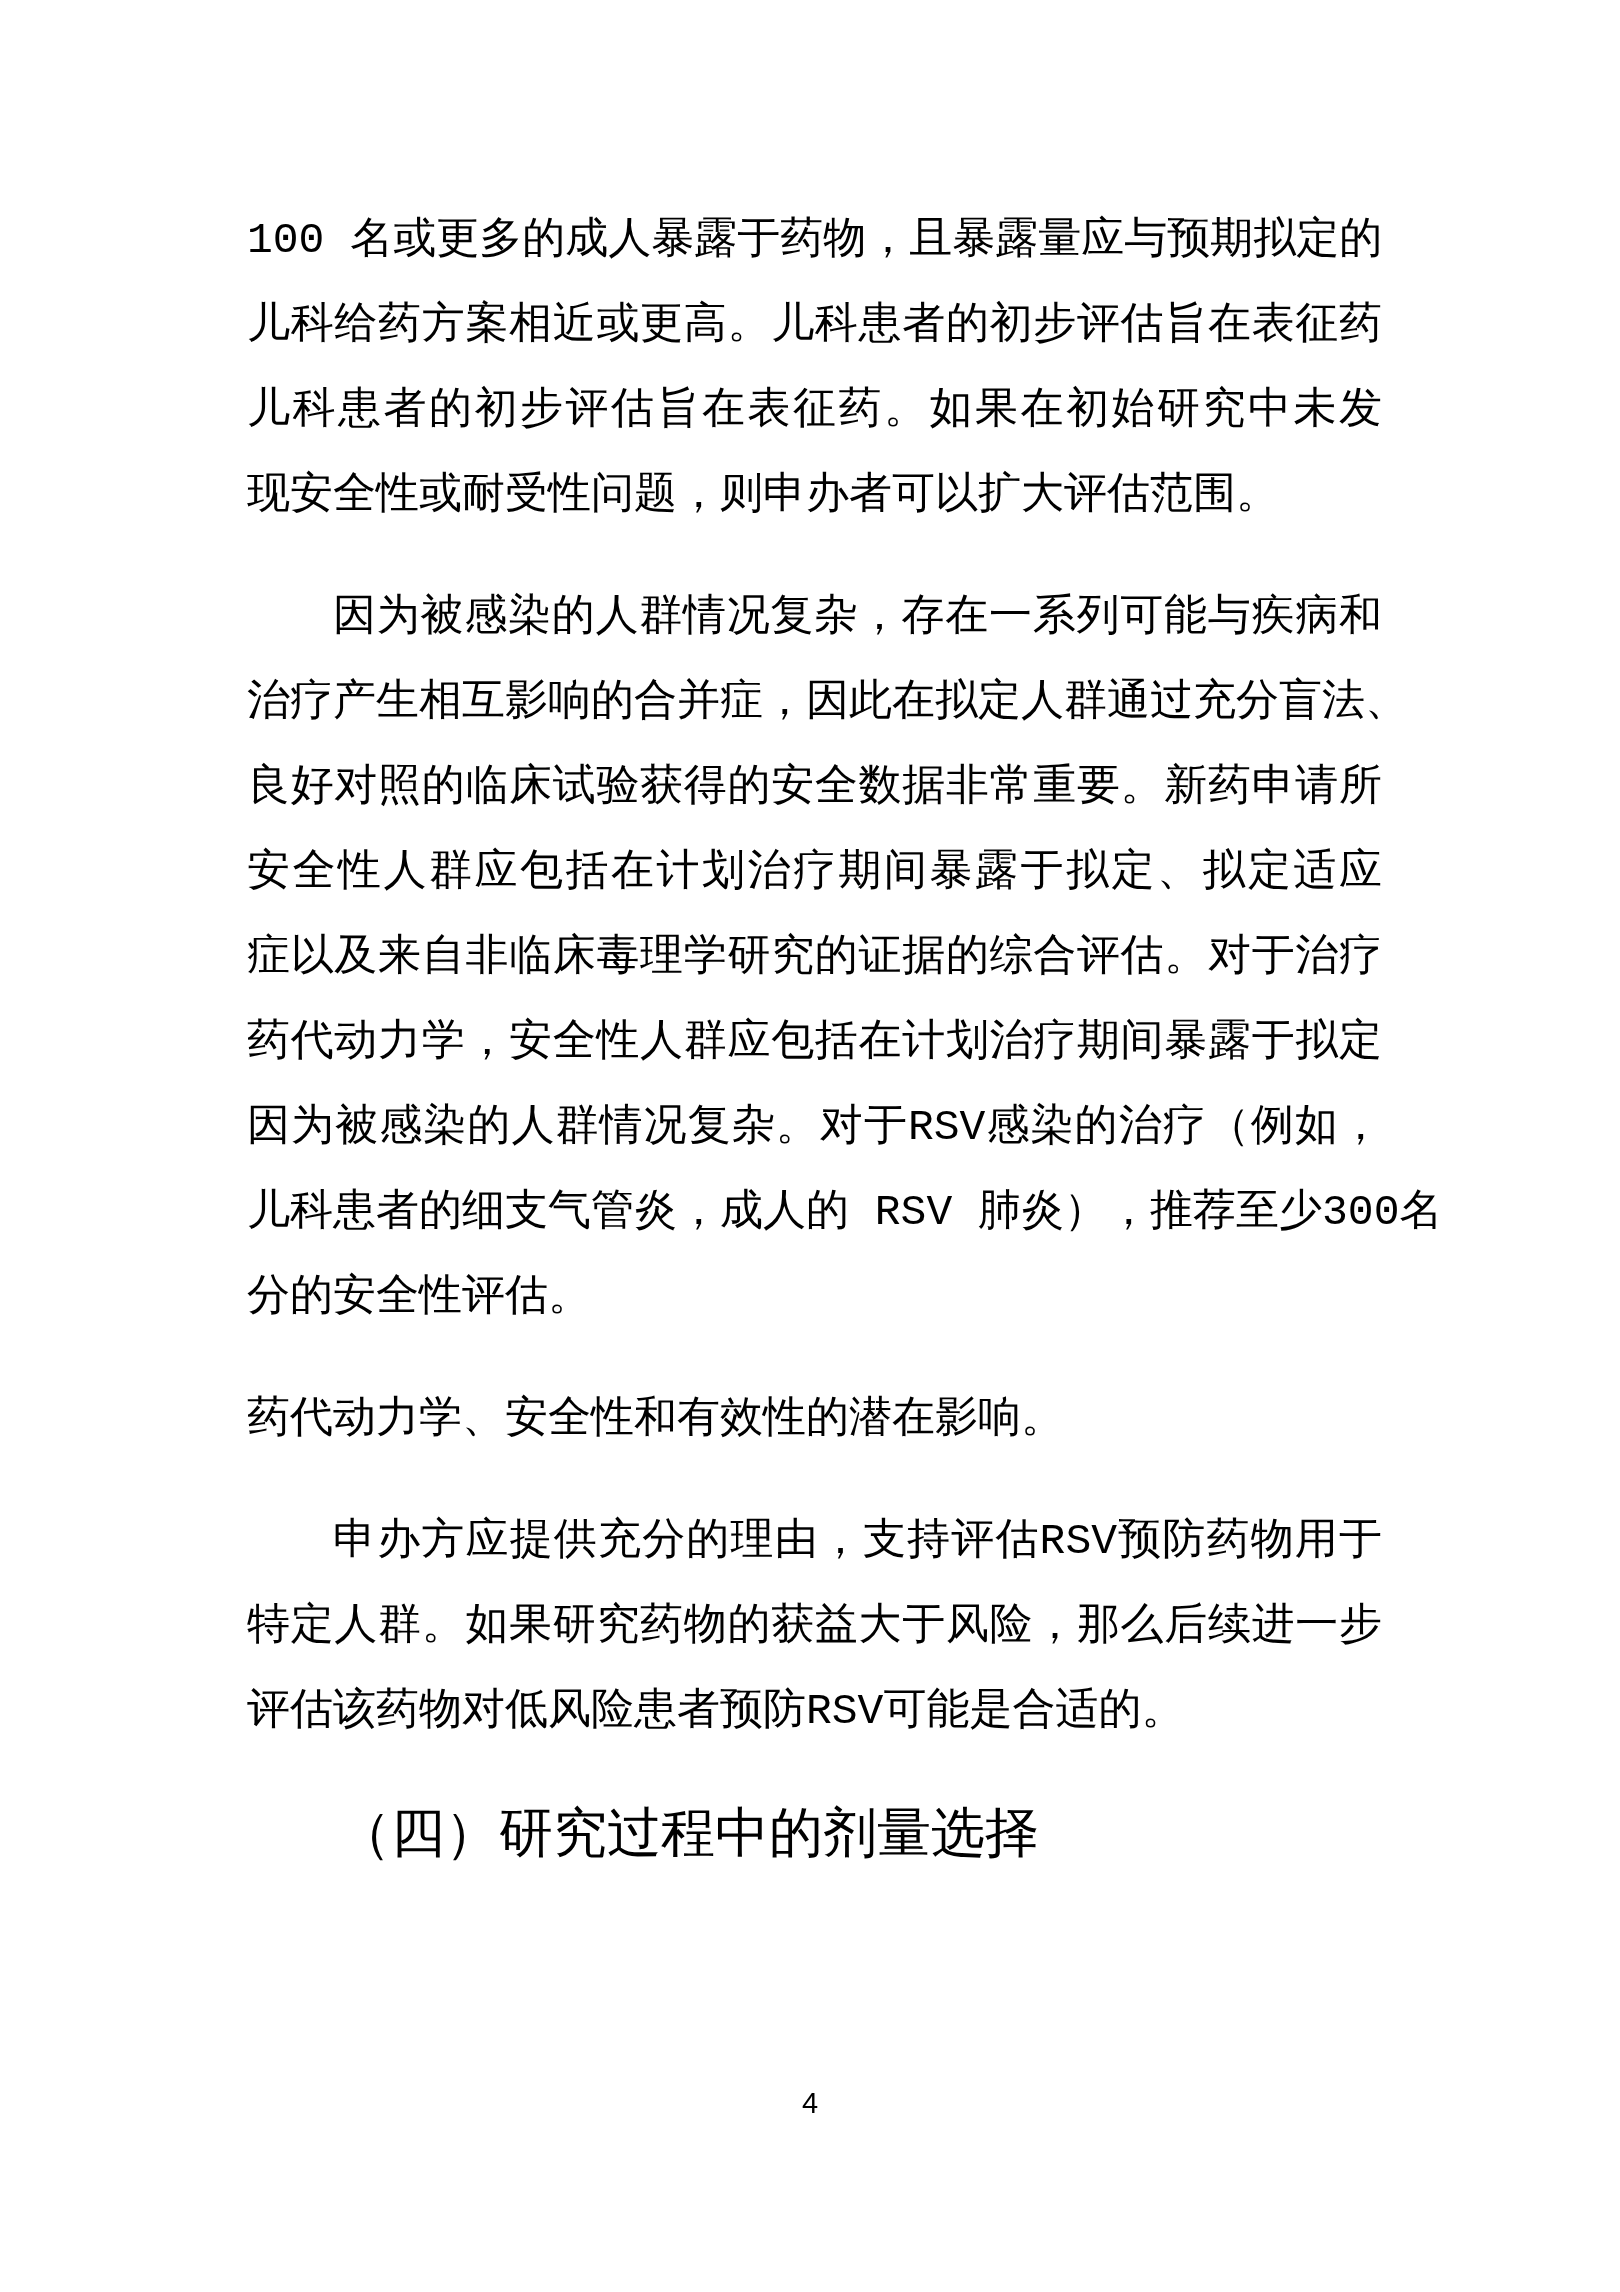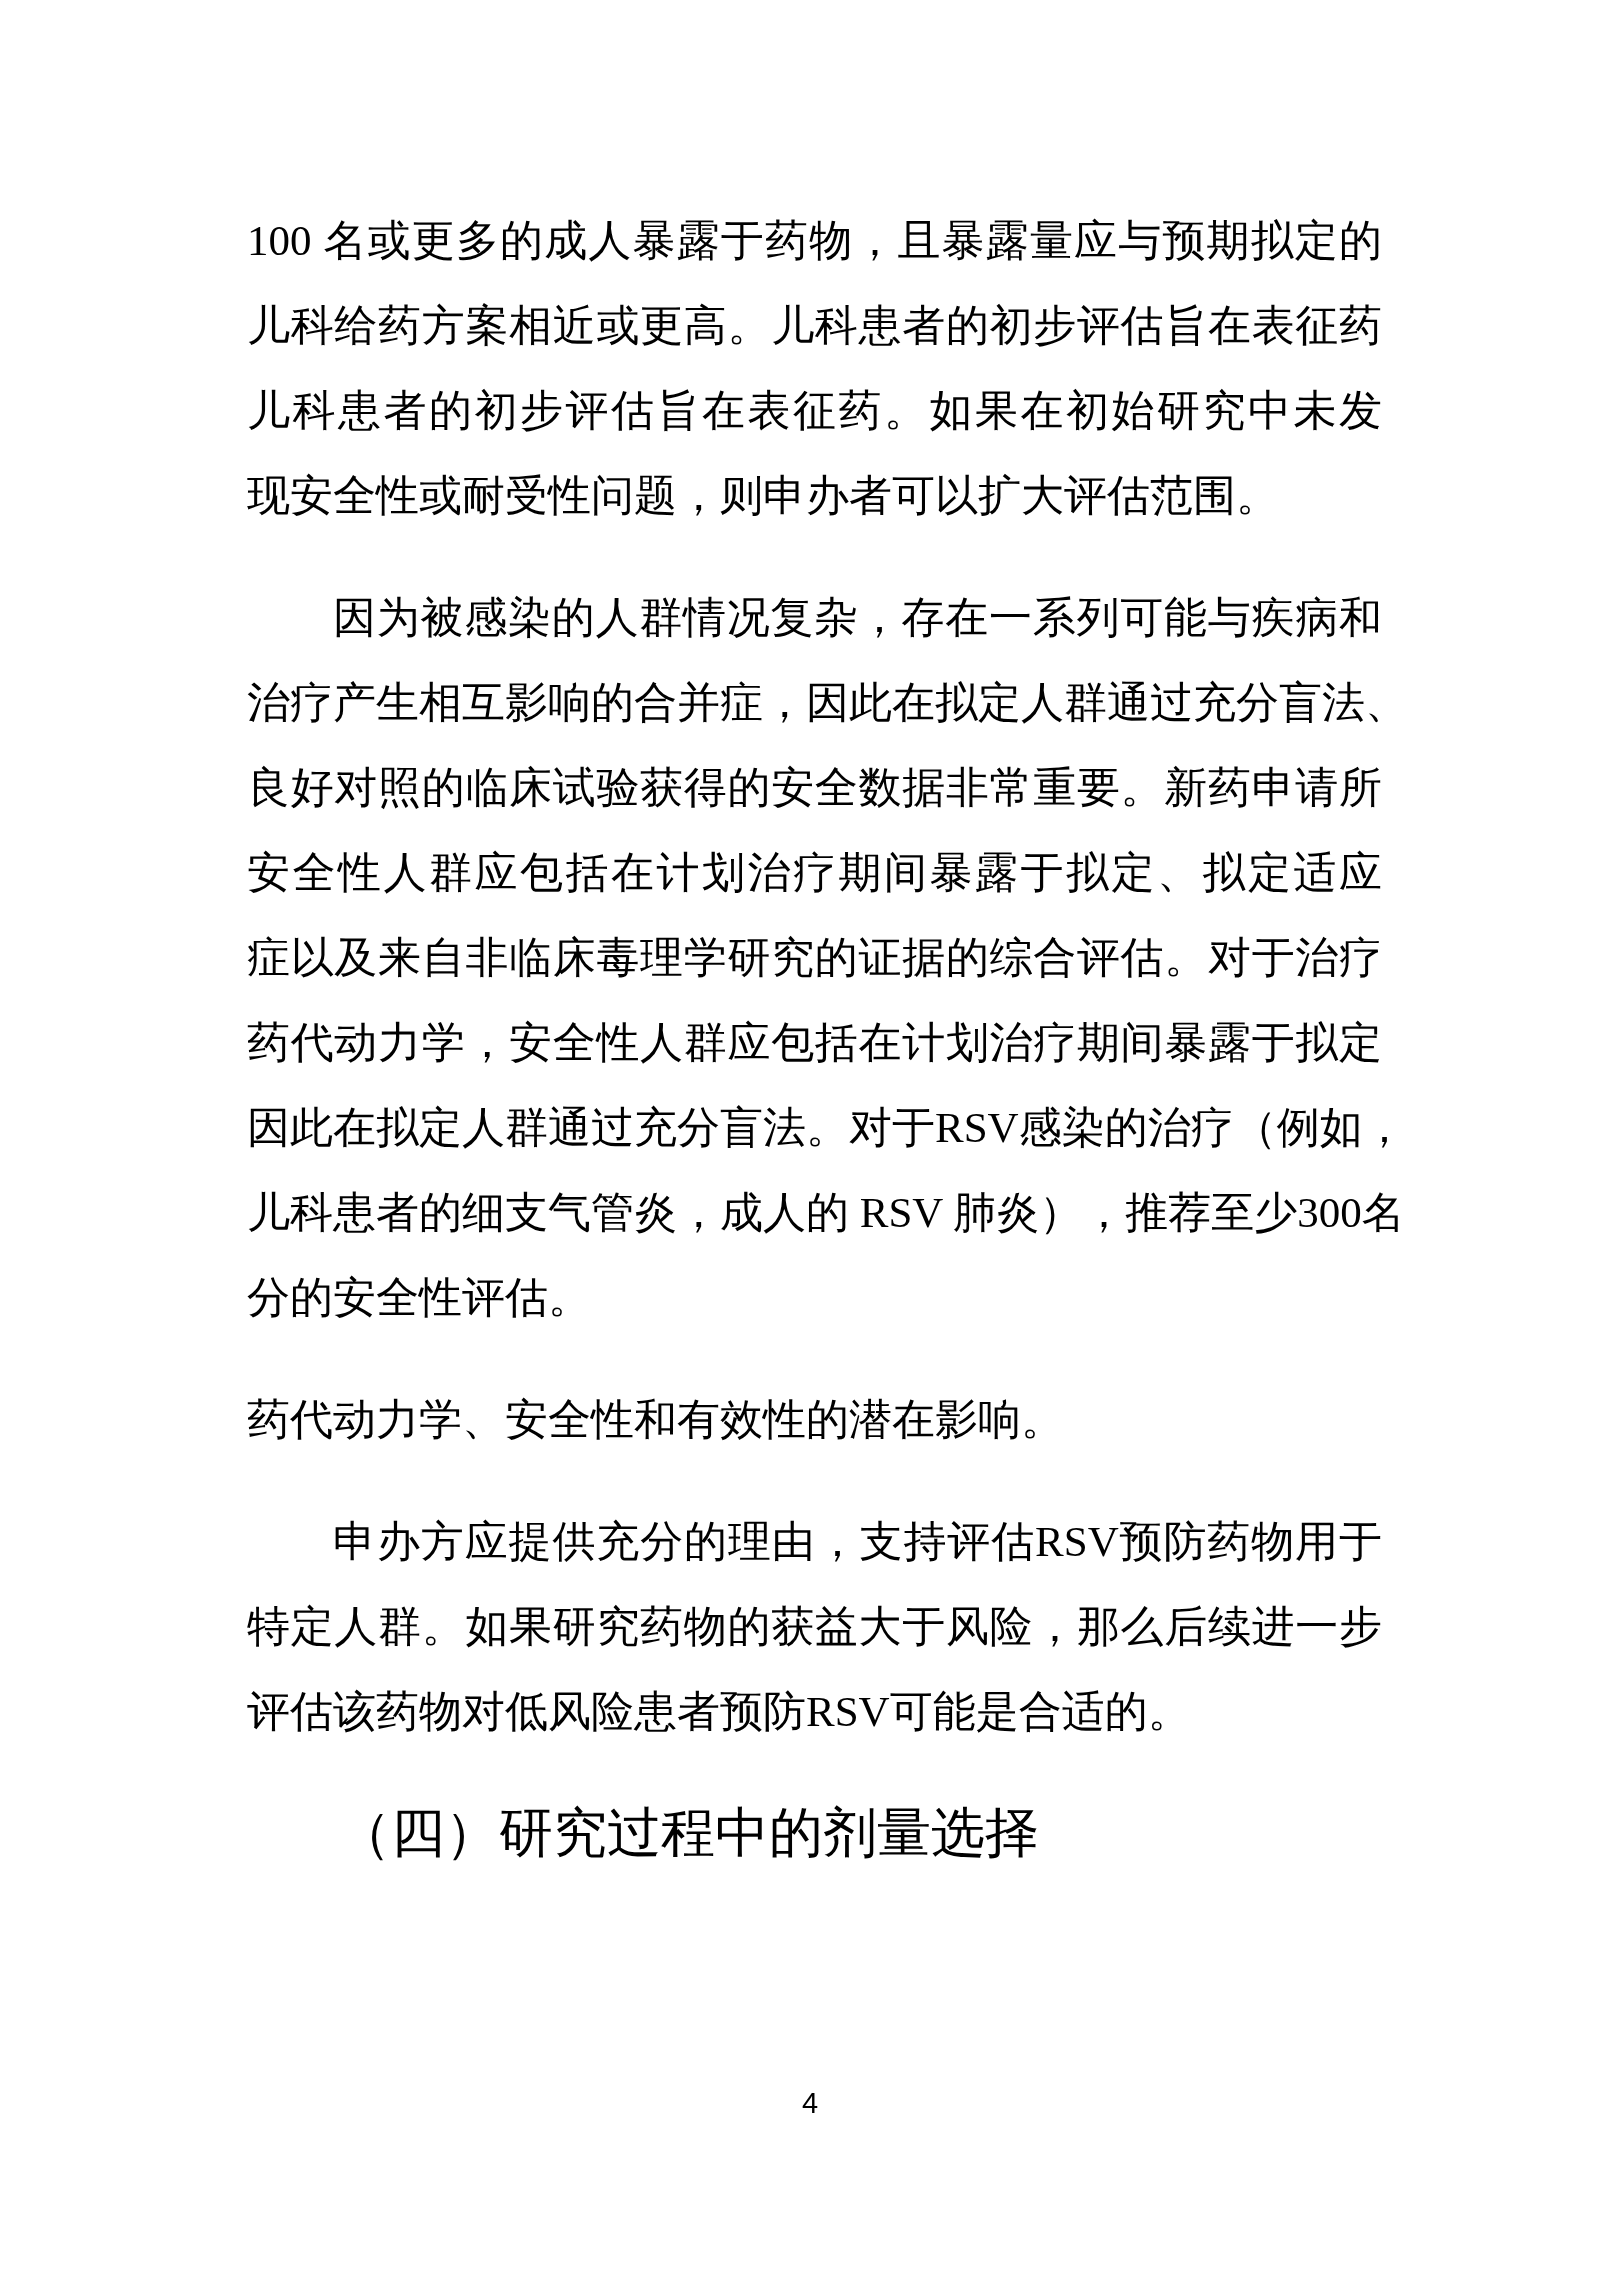--- a/index.html
+++ b/index.html
@@ -23,20 +23,21 @@
     background: #ffffff;
   }
   .column {
     position: absolute;
     left: 247px;
     top: 198px;
     width: 1135px;
   }
   .para {
     margin: 0 0 37px 0;
+    font-family: Liberation Mono, monospace;
   }
   .line {
     font-size: 43px;
     line-height: 85px;
     height: 85px;
     white-space: nowrap;
     text-align: justify;
     text-align-last: justify;
     overflow: visible;
   }
@@ -78,21 +79,21 @@
       <div class="line end">现安全性或耐受性问题，则申办者可以扩大评估范围。</div>
     </div>
 
     <div class="para">
       <div class="line ind">因为被感染的人群情况复杂，存在一系列可能与疾病和</div>
       <div class="line">治疗产生相互影响的合并症，因此在拟定人群通过充分盲法、</div>
       <div class="line">良好对照的临床试验获得的安全数据非常重要。新药申请所</div>
       <div class="line">安全性人群应包括在计划治疗期间暴露于拟定、拟定适应</div>
       <div class="line">症以及来自非临床毒理学研究的证据的综合评估。对于治疗</div>
       <div class="line">药代动力学，安全性人群应包括在计划治疗期间暴露于拟定</div>
-      <div class="line">因此在拟定人群通过充分盲法。对于RSV感染的治疗（例如，</div>
+      <div class="line">因为被感染的人群情况复杂。对于RSV感染的治疗（例如，</div>
       <div class="line">儿科患者的细支气管炎，成人的 RSV 肺炎），推荐至少300名</div>
       <div class="line end">分的安全性评估。</div>
     </div>
 
     <div class="para">
       <div class="line end">药代动力学、安全性和有效性的潜在影响。</div>
     </div>
 
     <div class="para">
       <div class="line ind">申办方应提供充分的理由，支持评估RSV预防药物用于</div>

